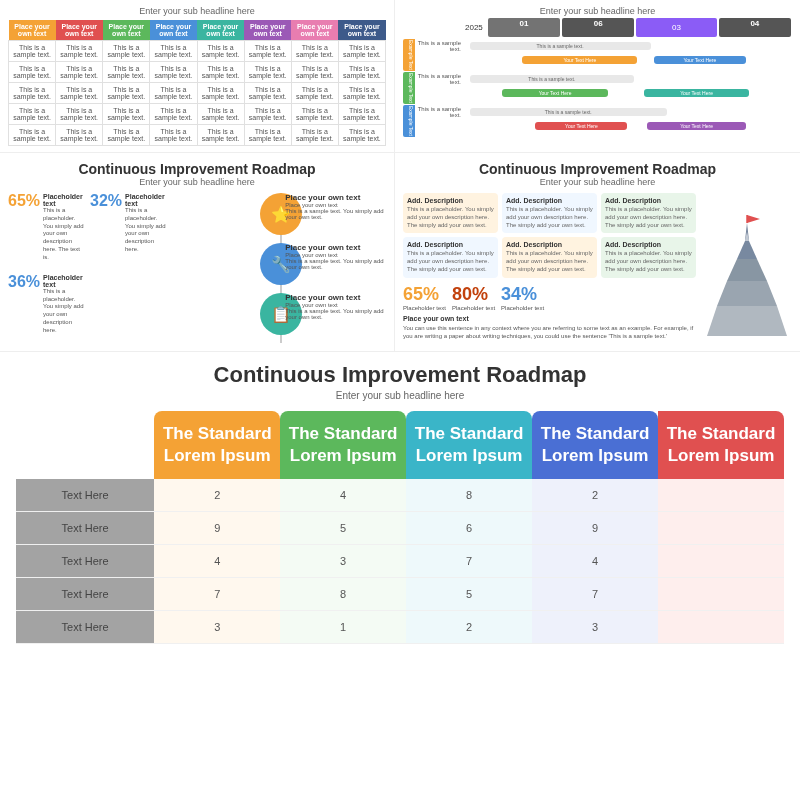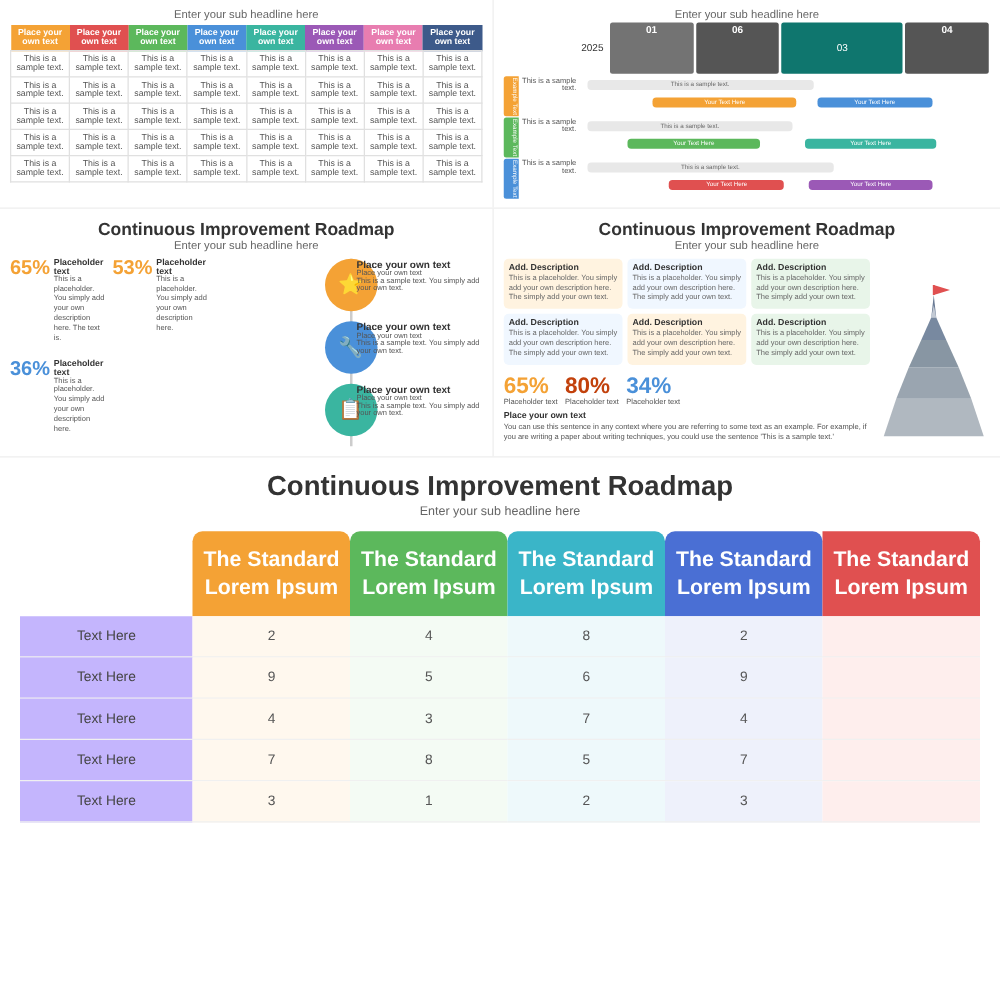--- a/index.html
+++ b/index.html
@@ -222,21 +222,21 @@
     .col-cyan-th { background: #3ab5c8; }
     .col-blue-th { background: #4a6fd4; }
     .col-red-th { background: #e05050; }
 
     .col-orange-td { background: #fff8ee; color: #555; }
     .col-green-td { background: #f4fbf4; color: #555; }
     .col-cyan-td { background: #eef9fb; color: #555; }
     .col-blue-td { background: #eef1fb; color: #555; }
     .col-red-td { background: #feeeed; color: #555; }
 
-    .label-col { text-align: left; padding-left: 4px; color: #444; font-size: 11px; background: #c4b5fd; }
+    .label-col { text-align: left; padding-left: 4px; color: #444; font-size: 11px; background: #a3a3a3; }
 
     .pricing-table tr:first-child th:first-child { border-radius: 8px 0 0 0; }
     .pricing-table tr:first-child th:last-child { border-radius: 0 8px 0 0; }
 
     .th-text {
       font-size: 17px;
       font-weight: bold;
       line-height: 1.3;
     }
   </style>
@@ -317,21 +317,21 @@
 
   <div class="panel-gantt">
     <div class="sub-headline">Enter your sub headline here</div>
     <div class="gantt-container">
 
       <div style="display:flex; padding-left:62px; margin-bottom:2px; align-items:center;">
         <div style="font-size:8px; color:#333; margin-right:4px;">2025</div>
         <div style="flex:1; display:flex; justify-content:space-around;">
           <div style="flex:1; text-align:center; font-size:8px; font-weight:bold; color:#fff; background:#737373; border-radius:2px; margin:0 1px; padding:1px;">01</div>
           <div style="flex:1; text-align:center; font-size:8px; font-weight:bold; color:#fff; background:#555; border-radius:2px; margin:0 1px; padding:1px;">06</div>
-          <div style="flex:1; text-align:center; font-size:8px; font-weight:normal; color:#fff; background:#0f766e; border-radius:2px; margin:0 1px; padding:16px;">03</div>
+          <div style="flex:1; text-align:center; font-size:8px; font-weight:normal; color:#fff; background:#8b5cf6; border-radius:2px; margin:0 1px; padding:5px;">03</div>
           <div style="flex:1; text-align:center; font-size:8px; font-weight:bold; color:#fff; background:#555; border-radius:2px; margin:0 1px; padding:1px;">04</div>
         </div>
       </div>
 
       <div style="display:flex; margin-bottom:1px;">
         <div style="width:12px; background:#f4a235; writing-mode:vertical-rl; font-size:5px; color:#fff; text-align:center; padding:1px; border-radius:2px 0 0 2px;">Example Text</div>
         <div style="flex:1;">
           <div style="display:flex; align-items:center; margin-bottom:1px; padding:1px 0;">
             <div style="width:48px; font-size:6px; color:#555; text-align:right; padding-right:2px;">This is a sample text.</div>
             <div style="flex:1; position:relative; height:10px;">
@@ -398,21 +398,21 @@
 
       <div style="display:grid; grid-template-columns:1fr 1fr; gap:4px; width:160px;">
         <div class="stat-item">
           <span class="stat-percent pct-orange">65%</span>
           <div>
             <div style="font-size:7px; font-weight:bold; color:#333;">Placeholder text</div>
             <div class="stat-text">This is a placeholder. You simply add your own description here. The text is.</div>
           </div>
         </div>
         <div class="stat-item">
-          <span class="stat-percent pct-orange">53%</span>
+          <span class="stat-percent pct-blue">32%</span>
           <div>
             <div style="font-size:7px; font-weight:bold; color:#333;">Placeholder text</div>
             <div class="stat-text">This is a placeholder. You simply add your own description here.</div>
           </div>
         </div>
         <div class="stat-item">
           <span class="stat-percent pct-blue">36%</span>
           <div>
             <div style="font-size:7px; font-weight:bold; color:#333;">Placeholder text</div>
             <div class="stat-text">This is a placeholder. You simply add your own description here.</div>

